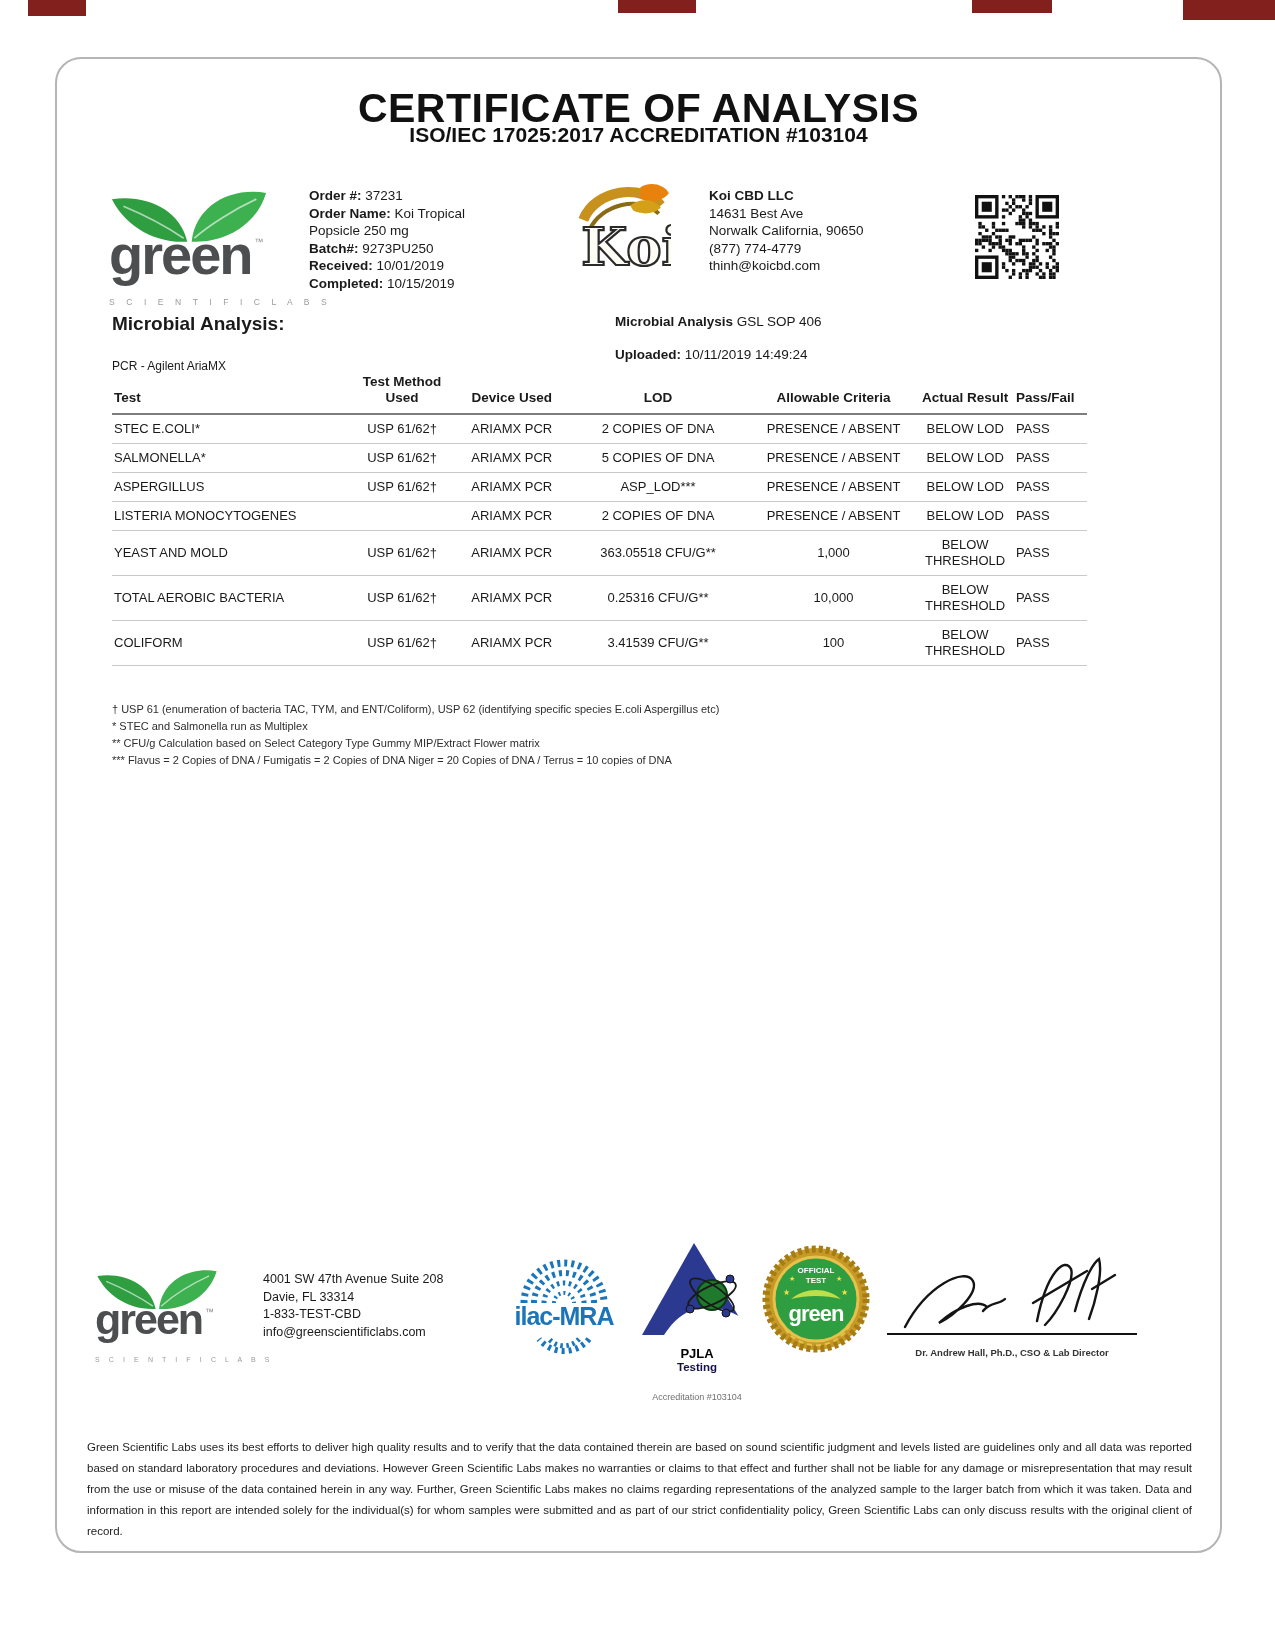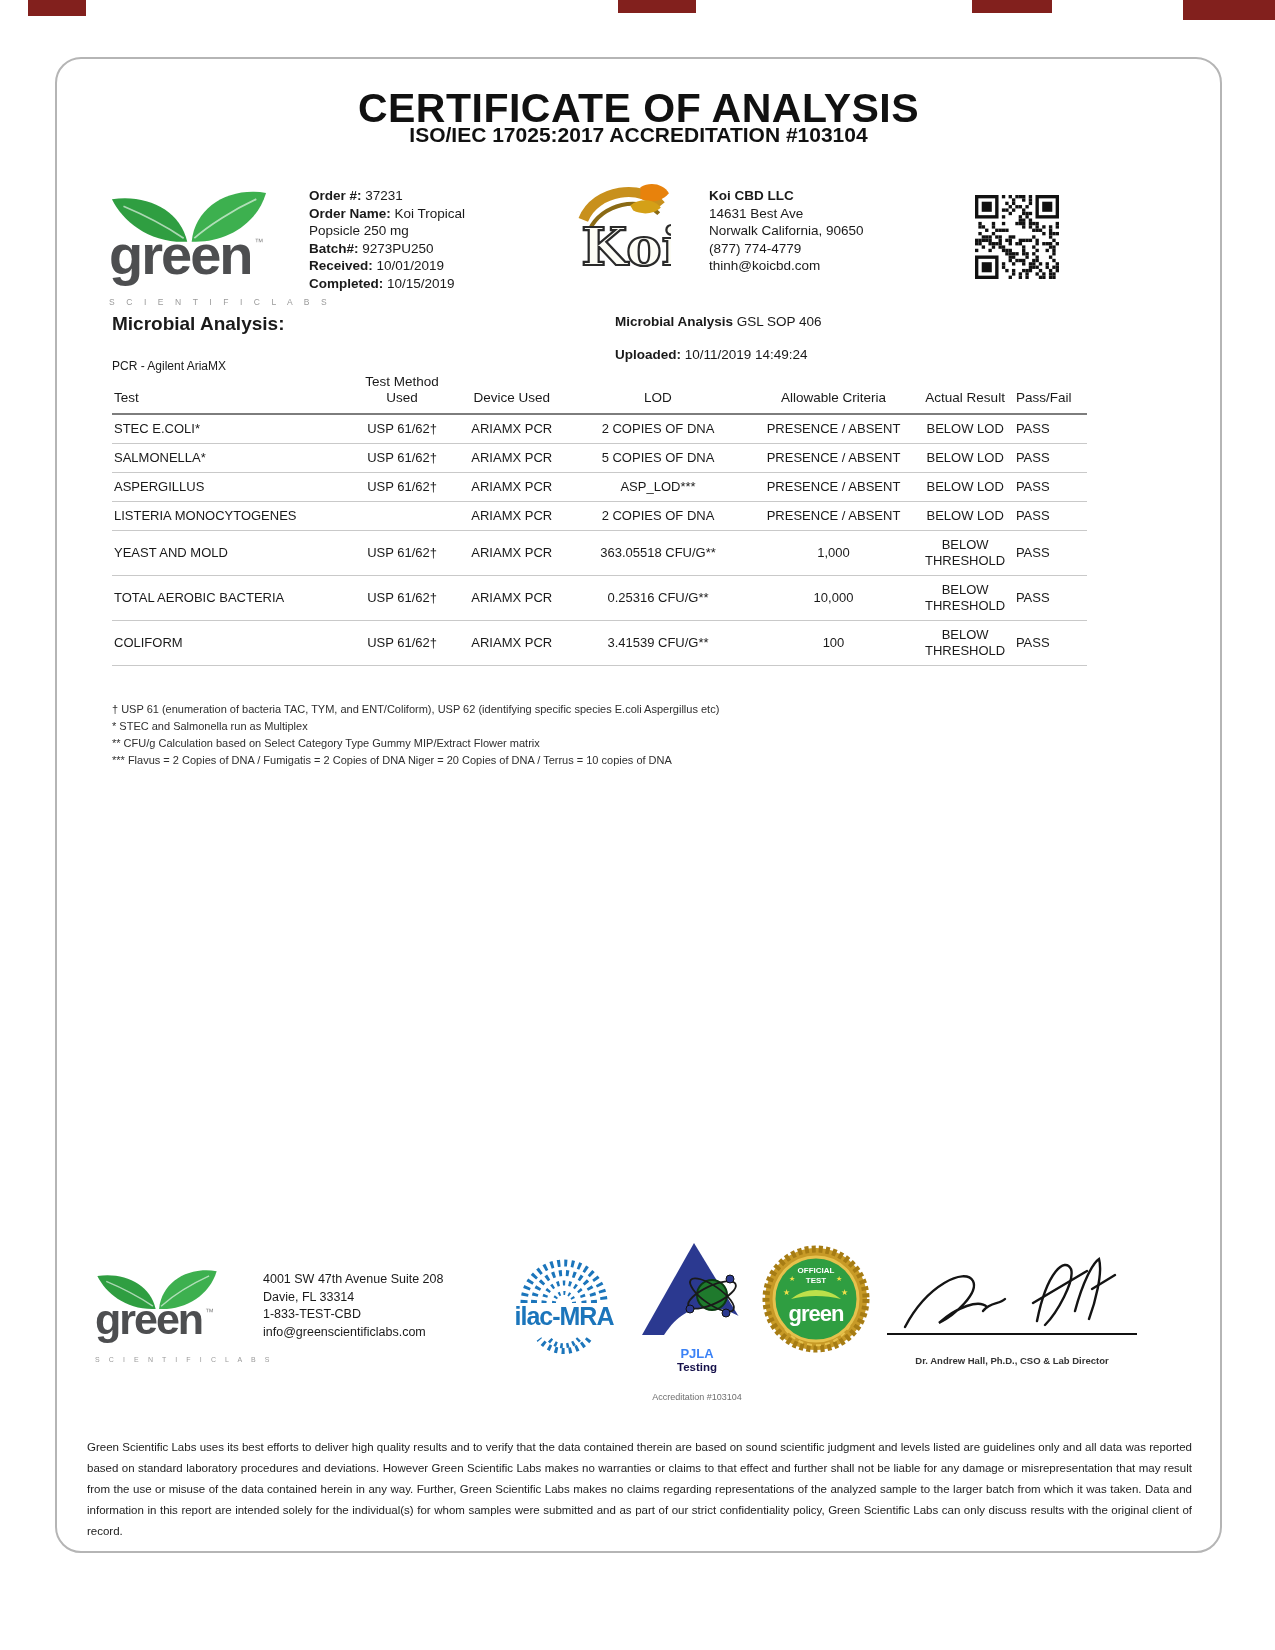--- a/index.html
+++ b/index.html
@@ -39,41 +39,41 @@
   .koi-logo{position:absolute;left:512px;top:120px;width:102px;height:102px;}
   .qr{position:absolute;left:918px;top:136px;width:84px;height:84px;}
   
   .mb-heading{position:absolute;left:55px;top:254px;font-size:19px;font-weight:bold;}
   .mb-sop{position:absolute;left:558px;top:255px;font-size:13.5px;}
   .mb-uploaded{position:absolute;left:558px;top:288px;font-size:13.5px;}
   .pcr-note{position:absolute;left:55px;top:300px;font-size:12px;}
   
   table.results{position:absolute;left:55px;top:313px;width:975px;
     border-collapse:collapse;table-layout:fixed;}
-  .results th{font-size:13.5px;font-weight:normal;vertical-align:bottom;
+  .results th{font-size:13.5px;font-weight:bold;vertical-align:bottom;
     padding:2px 2px 7px 2px;border-bottom:2px solid #7d7d7d;line-height:16px;}
   .results td{font-size:13px;padding:6px 2px;vertical-align:middle;
     border-bottom:1.5px solid #c9c9c9;line-height:16px;}
   .results .c{text-align:center;}
   .results .l{text-align:left;}
   
   .footnotes{position:absolute;left:55px;top:642px;font-size:11px;
     line-height:17px;color:#2e2e2e;}
   
   .addr{position:absolute;left:206px;top:1212px;font-size:12.5px;line-height:17.5px;}
   .ilac{position:absolute;left:448px;top:1186px;width:118px;height:124px;}
   .pjla{position:absolute;left:576px;top:1180px;width:128px;text-align:center;}
-  .pjla-cap1{font-size:13px;font-weight:bold;color:#3b82f6;margin-top:1px;}
+  .pjla-cap1{font-size:13px;font-weight:bold;color:#000000;margin-top:1px;}
   .pjla-cap2{font-size:11.5px;font-weight:bold;color:#15104a;}
   .pjla-cap3{font-size:9px;color:#6f6f6f;margin-top:19px;}
   .seal{position:absolute;left:704px;top:1184px;width:110px;height:112px;}
   .sig{position:absolute;left:830px;top:1182px;width:250px;}
   .sig svg{display:block;}
   .sig-line{border-top:2px solid #111;margin-top:-8px;}
-  .sig-name{font-size:9.5px;font-weight:bold;color:#333;text-align:center;margin-top:20px;}
+  .sig-name{font-size:9.5px;font-weight:bold;color:#333;text-align:center;margin-top:12px;}
   
   .disclaimer{position:absolute;left:30px;right:28px;top:1378px;
     font-size:11.5px;line-height:21px;text-align:justify;color:#222;}
 </style>
 </head>
 <body>
 
 <div class="scan-mark" style="left:28px;width:58px;height:16px;"></div>
 <div class="scan-mark" style="left:618px;width:78px;height:13px;"></div>
 <div class="scan-mark" style="left:972px;width:80px;height:13px;"></div>

